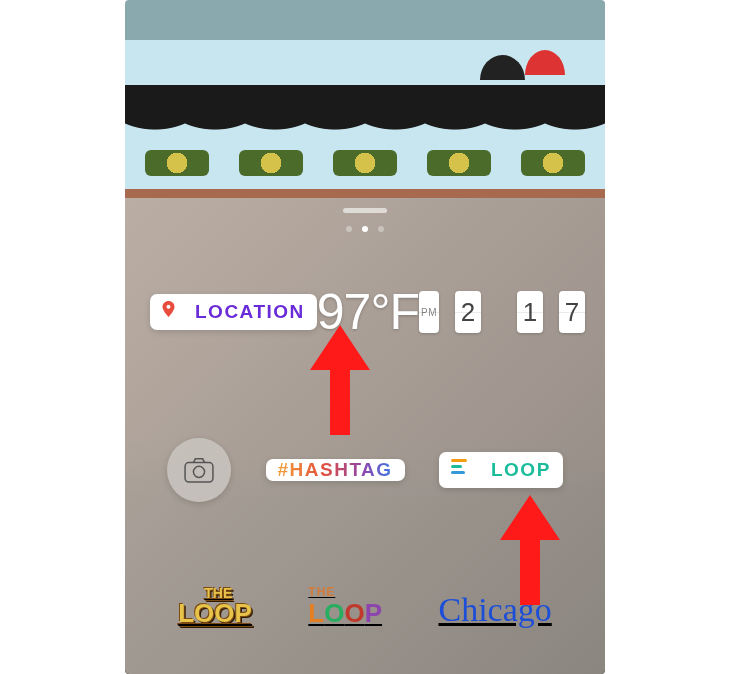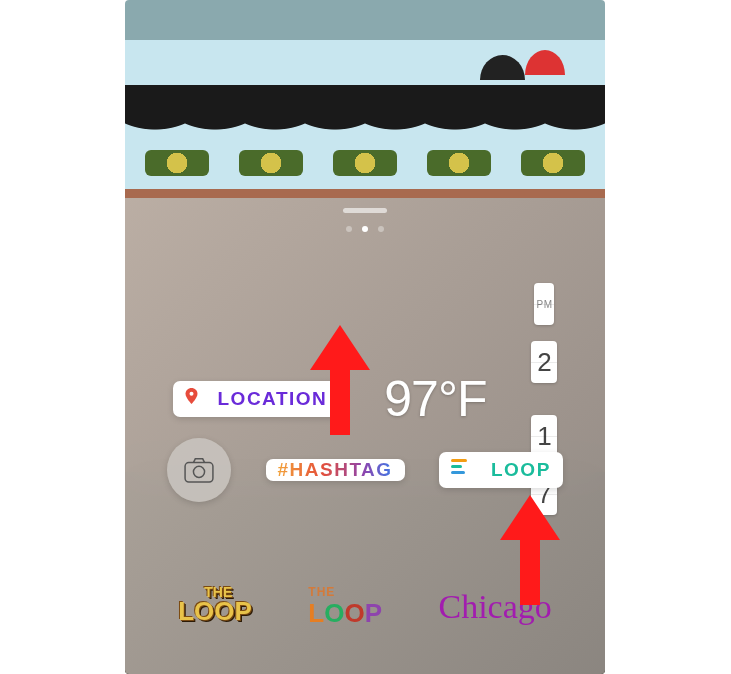--- a/index.html
+++ b/index.html
@@ -22,26 +22,26 @@
   .panel{position:absolute;left:0;right:0;top:198px;bottom:0;background:rgba(160,150,145,.75);backdrop-filter:blur(20px);}
   .blurfake{position:absolute;inset:0;background:linear-gradient(135deg,rgba(190,180,170,.85),rgba(140,135,130,.85));}
   .handle{position:absolute;top:10px;left:50%;transform:translateX(-50%);width:44px;height:5px;border-radius:3px;background:rgba(255,255,255,.6);}
   .dots{position:absolute;top:28px;left:50%;transform:translateX(-50%);display:flex;gap:10px;}
   .dots span{width:6px;height:6px;border-radius:50%;background:rgba(255,255,255,.35);}
   .dots span.active{background:#fff;}
   
   .row{position:absolute;left:0;right:0;display:flex;align-items:center;justify-content:space-around;padding:0 25px;}
   .row1{top:85px;}
   .row2{top:240px;}
-  .row3{top:390px;align-items:flex-start;}
+  .row3{top:390px;align-items:flex-end;text-decoration:underline;}
   .pill{background:#fff;border-radius:7px;padding:7px 12px;font-weight:700;letter-spacing:1.5px;font-size:19px;display:flex;gap:20px;box-shadow:0 2px 6px rgba(0,0,0,.15);cursor:pointer;}
   .loc{color:#6a2bd9;}
   .loc svg{width:13px;height:16px;}
   .temp{color:#fff;font-size:50px;font-weight:300;letter-spacing:-1px;text-shadow:0 1px 3px rgba(0,0,0,.25);}
-  .clock{display:flex;gap:16px;align-items:center;flex-direction:column;}
+  .clock{display:flex;gap:16px;align-items:center;}
   .card{background:#fff;border-radius:4px;font-size:26px;font-weight:400;color:#444;width:26px;height:42px;display:flex;align-items:center;justify-content:center;position:relative;box-shadow:0 1px 3px rgba(0,0,0,.2);}
   .card.sm{width:20px;font-size:10px;letter-spacing:.5px;color:#888;}
   .card::after{content:"";position:absolute;left:0;right:0;top:50%;height:1px;background:rgba(0,0,0,.08);}
   .cam{width:64px;height:64px;border-radius:50%;background:rgba(200,195,190,.9);display:flex;align-items:center;justify-content:center;box-shadow:0 2px 6px rgba(0,0,0,.15);cursor:pointer;}
   .cam svg{width:30px;height:26px;stroke:#555;fill:none;stroke-width:1.6;}
   .hashwrap{position:relative;display:inline-block;cursor:pointer;}
   .hashwrap .bg{position:absolute;inset:0;background:#fff;border-radius:7px;box-shadow:0 2px 6px rgba(0,0,0,.15);}
   .hashwrap .txt{position:relative;padding:7px 12px;font-size:19px;font-weight:700;letter-spacing:1.5px;
      background:linear-gradient(90deg,#f6b93b,#e55039 40%,#8e44ad 70%,#1e90ff);-webkit-background-clip:text;color:transparent;margin-top:44px;}
   .poll{color:#1abc9c;}
@@ -53,21 +53,21 @@
   
   .gif{font-weight:900;font-size:26px;letter-spacing:0;}
   .gif1{font-family:Impact,'Arial Black',sans-serif;color:#e8c34a;text-shadow:-1px -1px 0 #7a4a12,1px 1px 0 #7a4a12,2px 2px 0 #2b1a06;}
   .gif1 .small{font-size:14px;display:block;line-height:.6;margin-left:26px;}
   .gif2{font-family:'Arial Black',sans-serif;}
   .gif2 .small{font-size:12px;display:block;line-height:.8;color:#d47a3a;letter-spacing:1px;}
   .gif2 .big span:nth-child(1){color:#e67e22;}
   .gif2 .big span:nth-child(2){color:#27ae60;}
   .gif2 .big span:nth-child(3){color:#c0392b;}
   .gif2 .big span:nth-child(4){color:#8e44ad;}
-  .gif3{font-family:'Brush Script MT','Snell Roundhand',cursive;color:#a21caf;font-size:34px;font-weight:500;}
+  .gif3{font-family:'Brush Script MT','Snell Roundhand',cursive;color:#1d4ed8;font-size:34px;font-weight:500;}
   
   .arrow{position:absolute;width:80px;height:110px;pointer-events:none;}
   .arrow svg{width:100%;height:100%;}
   .arrow1{left:175px;top:325px;}
   .arrow2{left:365px;top:495px;}
 </style>
 </head>
 <body>
 
 <div class="phone">

